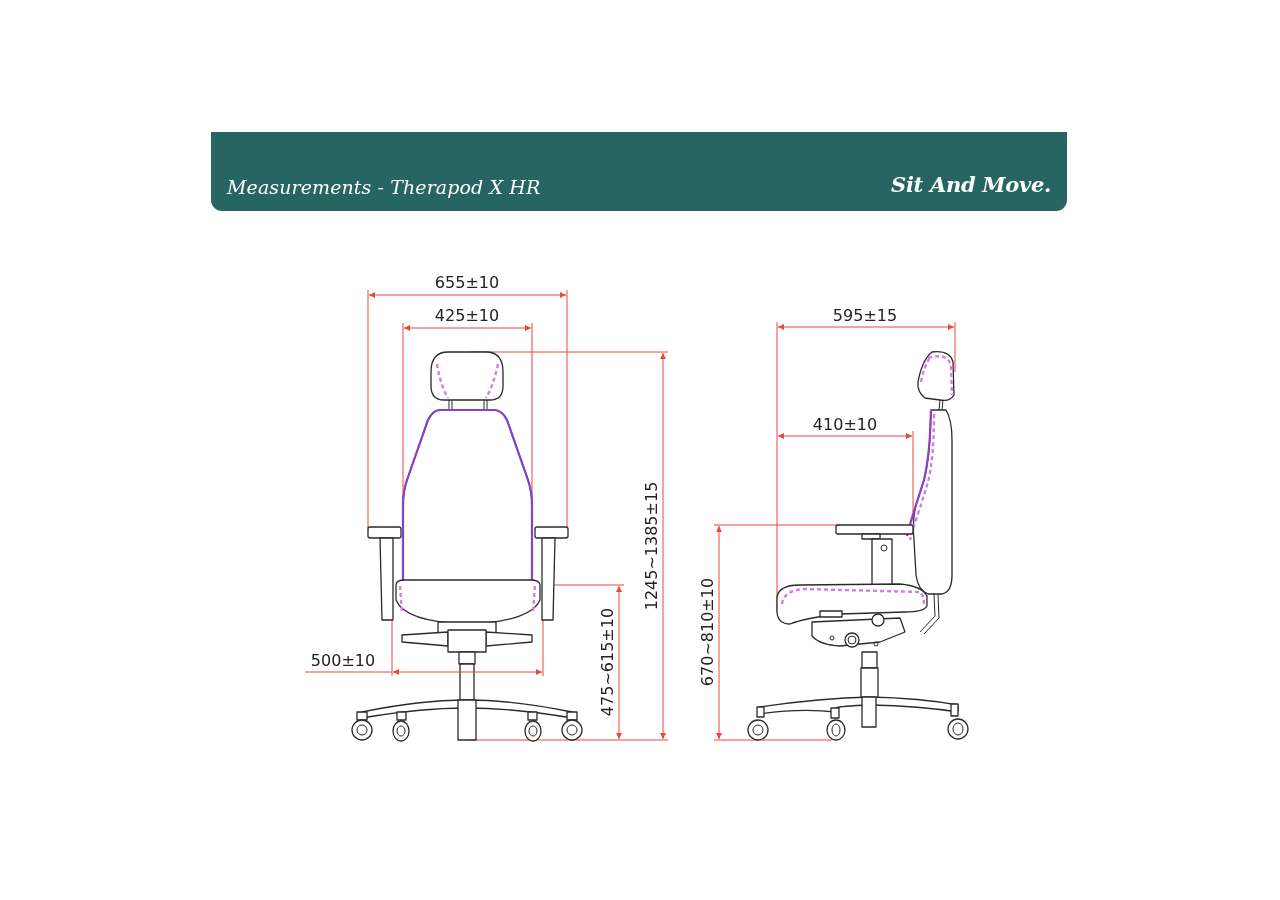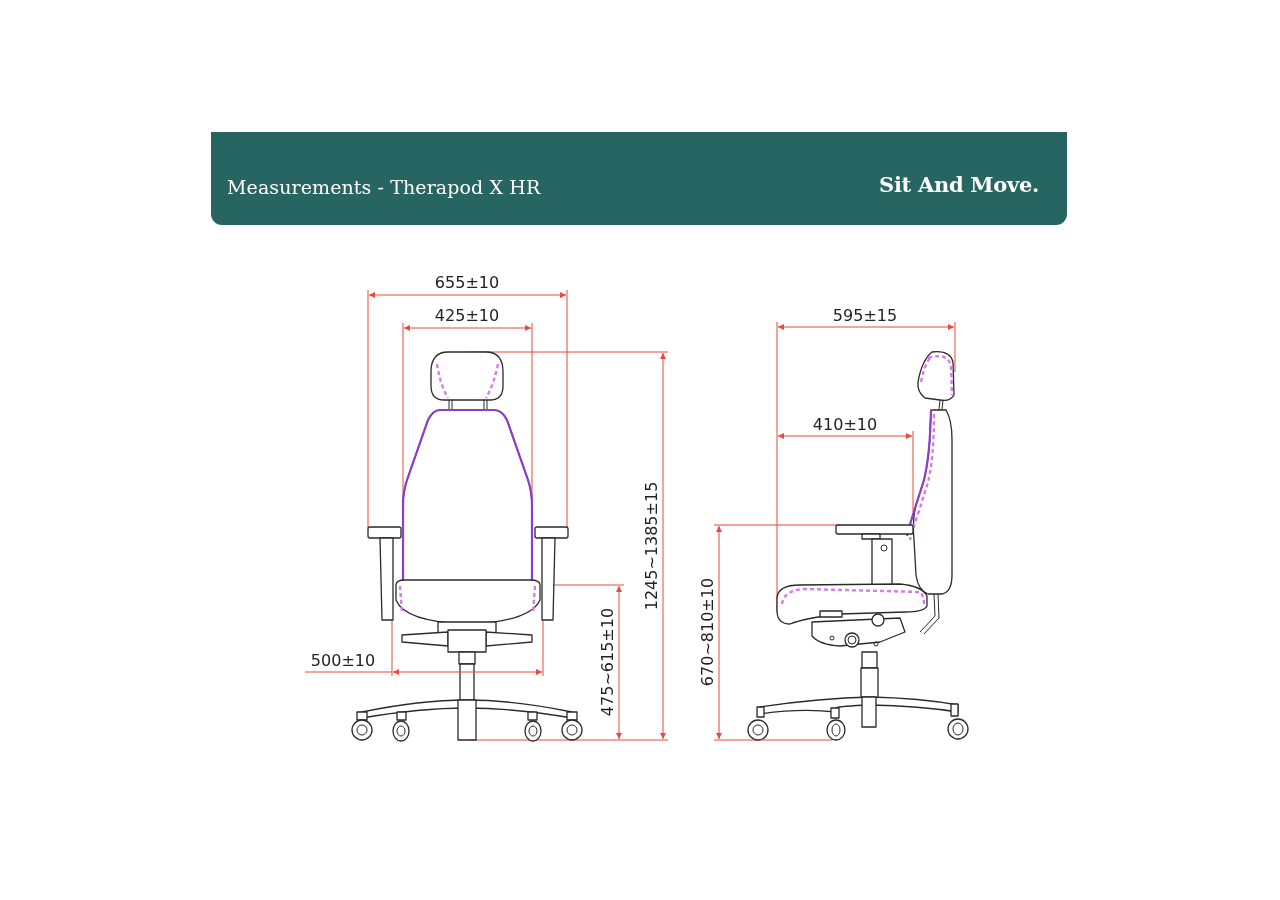--- a/index.html
+++ b/index.html
@@ -1,28 +1,28 @@
 <!DOCTYPE html>
 <html><head>
 <meta charset="utf-8">
 <style>
   html, body { margin: 0; padding: 0; background: #ffffff; }
   body { width: 1280px; height: 900px; position: relative; overflow: hidden;
          font-family: "DejaVu Sans", sans-serif; }
   .header {
-    position: absolute; left: 211px; top: 132px; width: 856px; height: 93px;
-    background: #276562; border-radius: 0 0 11px 11px;
+    position: absolute; left: 211px; top: 132px; width: 856px; height: 79px;
+    background: #276562; border-radius: 0 0 11px 11px; font-style: italic;
   }
   .header-title {
     position: absolute; left: 16px; top: 44px;
     font-family: "DejaVu Serif", serif; font-size: 19px; color: #ffffff;
     letter-spacing: 0.1px;
   }
   .header-brand {
-    position: absolute; right: 28px; top: 40px;
+    position: absolute; right: 16px; top: 40px;
     font-family: "DejaVu Serif", serif; font-size: 21px; font-weight: bold; color: #ffffff;
     letter-spacing: -0.3px;
   }
   svg.drawing { position: absolute; left: 0; top: 0; }
   .dim-text { font-family: "DejaVu Sans", sans-serif; font-size: 16px; fill: #222222; }
   .dim { stroke: #e8493a; stroke-width: 1; fill: none; }
   .chair { stroke: #2a2a2a; stroke-width: 1.3; fill: #ffffff; stroke-linejoin: round; }
   .chair-thin { stroke: #2a2a2a; stroke-width: 1; fill: none; }
   .stitch { stroke: #8a3fc9; stroke-width: 2.2; fill: none; }
   .stitch-dash { stroke: #d57ce6; stroke-width: 2.4; fill: none; stroke-dasharray: 4 3; }

